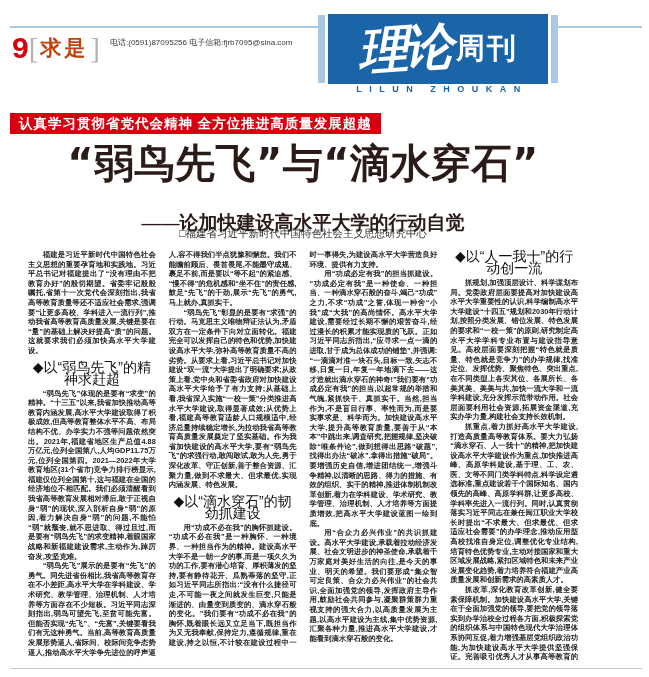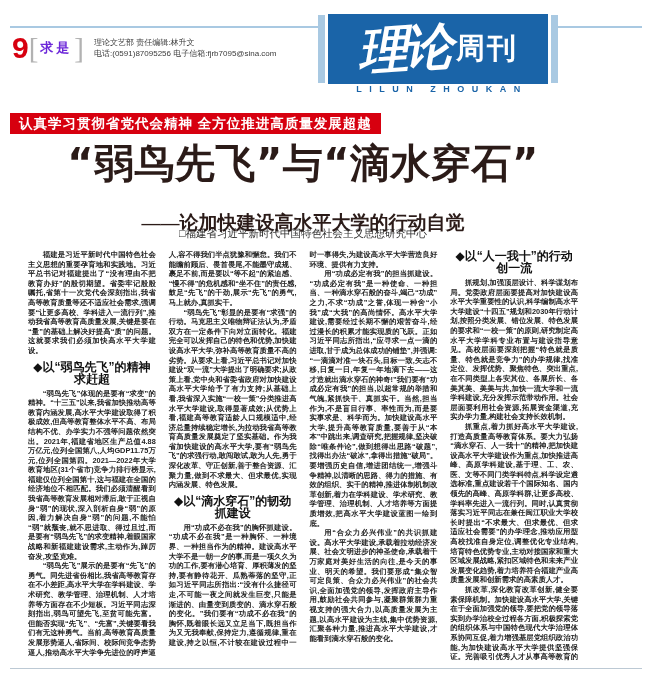--- a/index.html
+++ b/index.html
@@ -14,21 +14,21 @@
     font-family:"Liberation Sans","DejaVu Sans",sans-serif;
   }
   
   .rule{position:absolute;top:26px;height:2px;background:var(--light-blue);}
   .rule-left{left:10px;width:308px;}
   .rule-right{left:556px;width:86px;}
   
   .folio{position:absolute;left:12px;top:33px;display:flex;align-items:flex-start;}
   .pagenum{color:var(--accent-red);font-size:30px;font-weight:bold;line-height:30px;}
   .bracket{color:#b2b2b2;font-size:29px;font-weight:300;line-height:30px;font-family:"Liberation Serif","DejaVu Serif",serif;}
-  .section-text{color:#6d28d9;font-size:13px;font-weight:bold;letter-spacing:3px;line-height:30px;padding:0 2px;}
+  .section-text{color:#c2410c;font-size:21px;font-weight:bold;letter-spacing:3px;line-height:30px;padding:0 2px;}
   .deptinfo{margin-left:10px;display:flex;flex-direction:column;font-size:8px;color:#3a3a3a;line-height:11px;padding-top:4px;white-space:nowrap;}
   
   .masthead{position:absolute;left:318px;top:14px;width:240px;}
   .mast-row{display:flex;align-items:stretch;height:70px;}
   .mast-bar{width:7px;background:var(--light-blue);margin:1px 0;}
   .mast-box{flex:1;background:var(--masthead-blue);margin:0 3px;color:#fff;display:flex;align-items:center;justify-content:center;overflow:hidden;}
   .mast-callig{font-size:50px;font-weight:bold;font-style:italic;line-height:1;letter-spacing:-5px;transform:rotate(-4deg);margin-right:8px;}
   .mast-block{font-size:29px;font-weight:bold;letter-spacing:2px;}
   .mast-latin{text-align:center;color:var(--masthead-blue);font-size:9px;letter-spacing:7.5px;font-weight:bold;white-space:nowrap;padding-left:8px;}
   
@@ -53,40 +53,39 @@
     font-size:10.5px;color:#2e2e2e;white-space:nowrap;
   }
   
   .body-cols{
     position:absolute;left:28px;top:250px;width:550px;height:415px;
     column-count:4;column-gap:13px;column-fill:auto;overflow:hidden;
     font-size:7.35px;line-height:9.6px;color:#242424;text-align:justify;
   }
   .para{margin:0;text-indent:2em;font-weight:bold;}
   .sec-head{
-    text-align:center;font-weight:bold;font-size:12px;color:#111;
+    text-align:center;font-weight:normal;font-size:14px;color:#111;
     margin:5px 0 4px;text-indent:0;break-after:avoid;line-height:12px;
   }
   .bottom-rule{position:absolute;left:10px;top:668px;width:632px;height:1px;background:#bcc9d4;}
 </style>
 </head>
 <body>
 
 <div class="page">
 
   <div class="rule rule-left"></div>
   <div class="rule rule-right"></div>
 
   <div class="folio">
     <span class="pagenum">9</span>
     <span class="bracket">[</span>
     <span class="section-text">求是</span>
     <span class="bracket">]</span>
     <span class="deptinfo">
-      <span>理论文艺部  责任编辑:林升文</span>
       <span>电话:(0591)87095256 电子信箱:fjrb7095@sina.com</span>
     </span>
   </div>
 
   <div class="masthead">
     <div class="mast-row">
       <div class="mast-bar"></div>
       <div class="mast-box">
         <span class="mast-callig">理论</span>
         <span class="mast-block">周刊</span>

